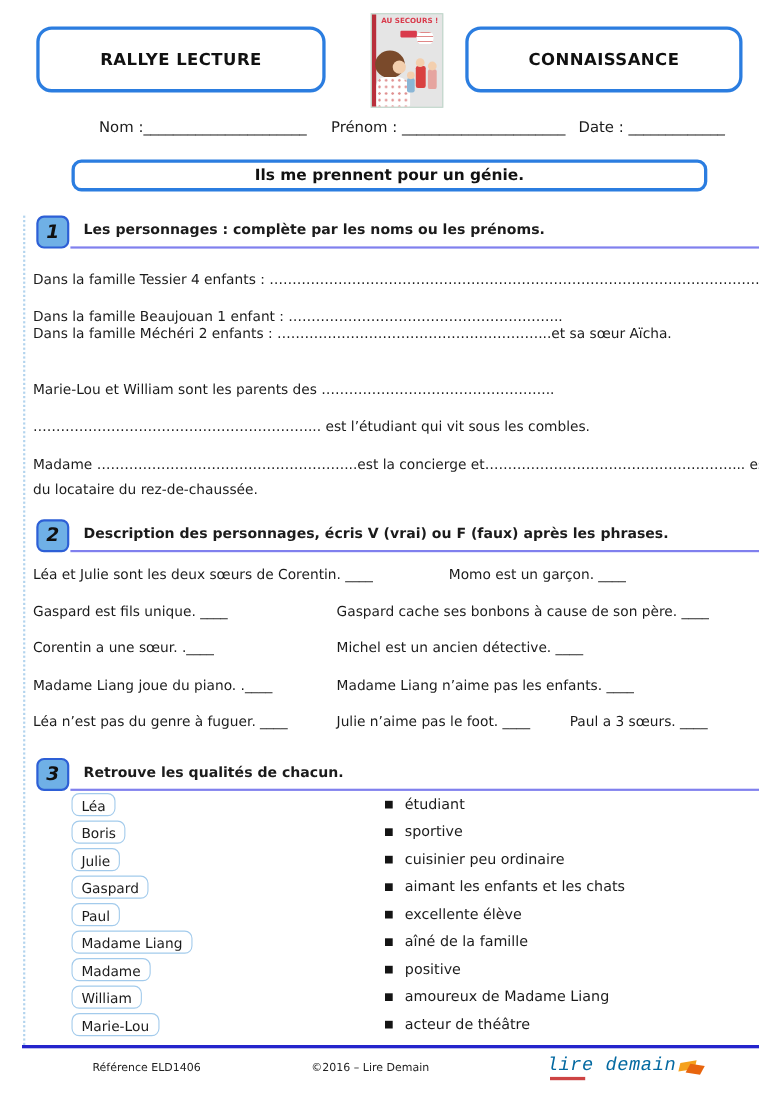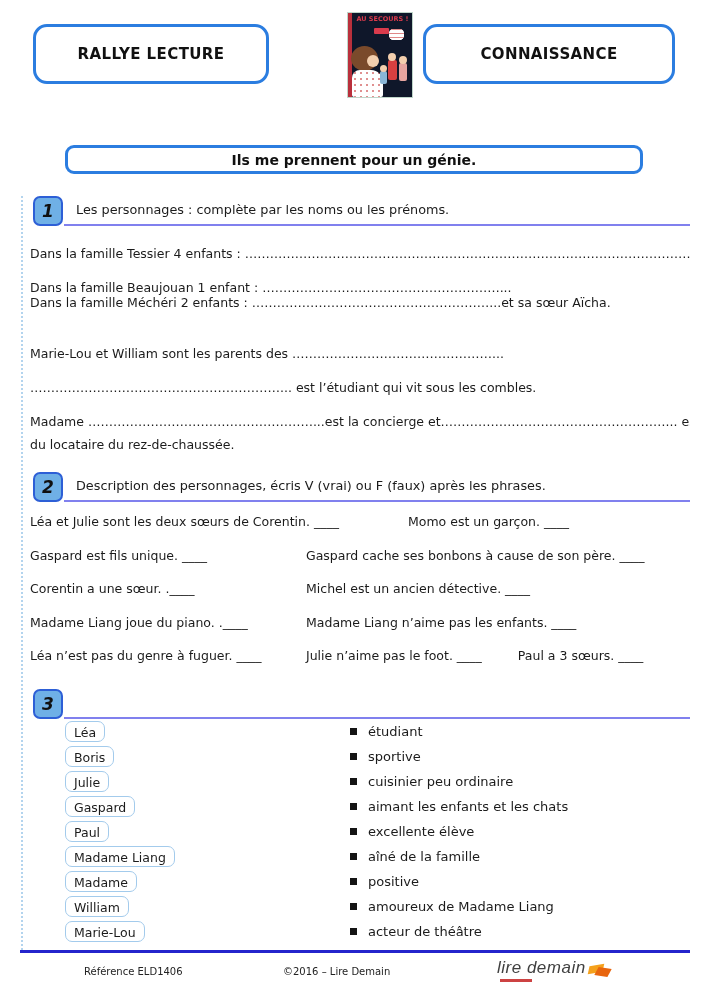--- a/index.html
+++ b/index.html
@@ -7,26 +7,26 @@
     position:relative; width:707px; height:1000px; background:#ffffff;
     font-family:"DejaVu Sans", sans-serif; color:#1b1b1b; overflow:hidden;
   }
 
   
   .hdr-box {
     position:absolute; box-sizing:border-box; border:3px solid #2b7de0;
     border-radius:14px; display:flex; align-items:center; justify-content:center;
     font-weight:bold; font-size:15px; letter-spacing:.4px; color:#111; background:#fff;
   }
-  .hdr-left  { left:33px;  top:24px; width:236px; height:60px; }
+  .hdr-left  { left:33px;  top:24px; width:263px; height:60px; }
   .hdr-right { left:423px; top:24px; width:252px; height:60px; }
 
   
-  .cover { position:absolute; left:347px; top:12px; width:64px; height:84px;
-           background:#0f172a; border:1px solid #bfd6ca; overflow:hidden; }
+  .cover { position:absolute; left:337px; top:12px; width:64px; height:84px;
+           background:#e5e5e5; border:1px solid #bfd6ca; overflow:hidden; }
   .cover-spine { position:absolute; left:0; top:0; width:4px; height:100%; background:#b9303c; }
   .cover-title { position:absolute; top:3px; left:6px; right:1px; color:#d93b4c;
                  font-size:6.5px; font-weight:bold; text-align:center; line-height:7px; }
   .cover-author { position:absolute; top:15px; left:26px; width:15px; height:6px;
                   background:#d93b4c; border-radius:1px; }
   .cover-bubble { position:absolute; right:4px; top:13px; width:23px; height:17px;
                   background:#ffffff; border-radius:50%;
                   background-image:repeating-linear-gradient(#fff 0 3px, #e08888 3px 4px);
                   background-clip:content-box; padding:3px 4px; box-sizing:border-box;
                   border-radius:8px; }
@@ -58,21 +58,21 @@
   
   .vline { position:absolute; left:21px; top:196px; height:754px; width:0;
            border-left:2px dotted #b3d4ee; }
 
   
   .sec-head { position:absolute; left:33px; width:657px; height:30px; }
   .badge { position:absolute; left:0; top:0; width:30px; height:30px; box-sizing:border-box;
            background:#6fb0e6; border:2.5px solid #2d5fd6; border-radius:7px;
            display:flex; align-items:center; justify-content:center;
            font-style:italic; font-weight:bold; font-size:17px; color:#101010; }
-  .sec-title { position:absolute; left:43px; top:6px; font-weight:normal; font-size:12.8px; white-space:nowrap; }
+  .sec-title { position:absolute; left:43px; top:6px; font-weight:bold; font-size:12.8px; white-space:nowrap; }
   .sec-rule { position:absolute; left:31px; right:0; bottom:0; height:2px; background:#8080ee; }
 
   
   .s1-line { position:absolute; left:30px; width:660px; font-size:12.5px;
              white-space:nowrap; overflow:hidden; }
 
   
   .s2-row { position:absolute; left:30px; width:670px; font-size:12.5px; white-space:nowrap; }
   .cl { display:inline-block; width:276px; vertical-align:top; }
   .cr { display:inline-block; vertical-align:top; }
@@ -84,21 +84,21 @@
           border:1.5px solid #a3cbec; border-radius:7px; background:#fff;
           display:inline-flex; align-items:center; font-size:12.5px; }
   .quality { position:absolute; left:350px; font-size:13px; display:flex; align-items:center; }
   .sq { width:7px; height:7px; background:#141414; display:inline-block; margin-right:11px; flex:none; }
 
   
   .f-rule { position:absolute; left:20px; top:950px; width:670px; height:3px; background:#2424cc; }
   .f-ref  { position:absolute; left:84px;  top:966px; font-size:10px; color:#222; }
   .f-copy { position:absolute; left:283px; top:966px; font-size:10px; color:#222; }
   .f-logo { position:absolute; left:497px; top:958px; white-space:nowrap; }
-  .logo-text { font-family:Liberation Sans, sans-serif; font-style:italic; font-size:17px; color:#404040; letter-spacing:.5px; }
+  .logo-text { font-family:Liberation Mono, monospace; font-style:italic; font-size:17px; color:#0369a1; letter-spacing:.5px; }
   .logo-icon { display:inline-block; width:24px; height:16px; position:relative; vertical-align:-3px; margin-left:2px; }
   .logo-icon .p1 { position:absolute; left:1px; bottom:3px; width:14px; height:8px; background:#f5a11c; transform:skewX(-22deg) rotate(-10deg); }
   .logo-icon .p2 { position:absolute; left:8px; bottom:0;  width:14px; height:8px; background:#e8650e; transform:skewX(-22deg) rotate(8deg); }
   .logo-sub { position:absolute; left:3px; top:21px; width:32px; height:3px; background:#c42222; opacity:.85; }
 </style>
 </head>
 <body>
 
 <div class="page">
 
@@ -119,20 +119,23 @@
     <div class="fig f2"></div>
     <div class="fig-head f2h"></div>
     <div class="fig f3"></div>
     <div class="fig-head f3h"></div>
   </div>
 
   <div class="hdr-box hdr-right">
     <span>CONNAISSANCE</span>
   </div>
 
+  <div class="identity">
+    <span>Nom :</span><span>______________________</span><span class="gap1">Prénom : </span><span>______________________</span><span class="gap2">Date : </span><span>_____________</span>
+  </div>
 
   <div class="title-box">
     <span>Ils me prennent pour un génie.</span>
   </div>
 
   <div class="vline"></div>
 
   <div class="sec-head" style="top:196px">
     <div class="badge">1</div>
     <div class="sec-title">Les personnages : complète par les noms ou les prénoms.</div>
@@ -162,20 +165,21 @@
   </div>
   <div class="s2-row" style="top:581px">
     <span class="cl">Corentin a une sœur. .____</span><span class="cr">Michel est un ancien détective. ____</span>
   </div>
   <div class="s2-row" style="top:648px">
     <span class="cl">Léa n’est pas du genre à fuguer. ____</span><span class="cr">Julie n’aime pas le foot. ____</span><span class="cr gap-r2">Paul a 3 sœurs. ____</span>
   </div>
 
   <div class="sec-head" style="top:689px">
     <div class="badge">3</div>
+    <div class="sec-title">Retrouve les qualités de chacun.</div>
     <div class="sec-rule"></div>
   </div>
 
   <div class="chip" style="top:721px">Léa</div>
   <div class="chip" style="top:746px">Boris</div>
   <div class="chip" style="top:771px">Julie</div>
   <div class="chip" style="top:796px">Gaspard</div>
   <div class="chip" style="top:821px">Paul</div>
   <div class="chip" style="top:846px">Madame Liang</div>
   <div class="chip" style="top:871px">Madame</div>

